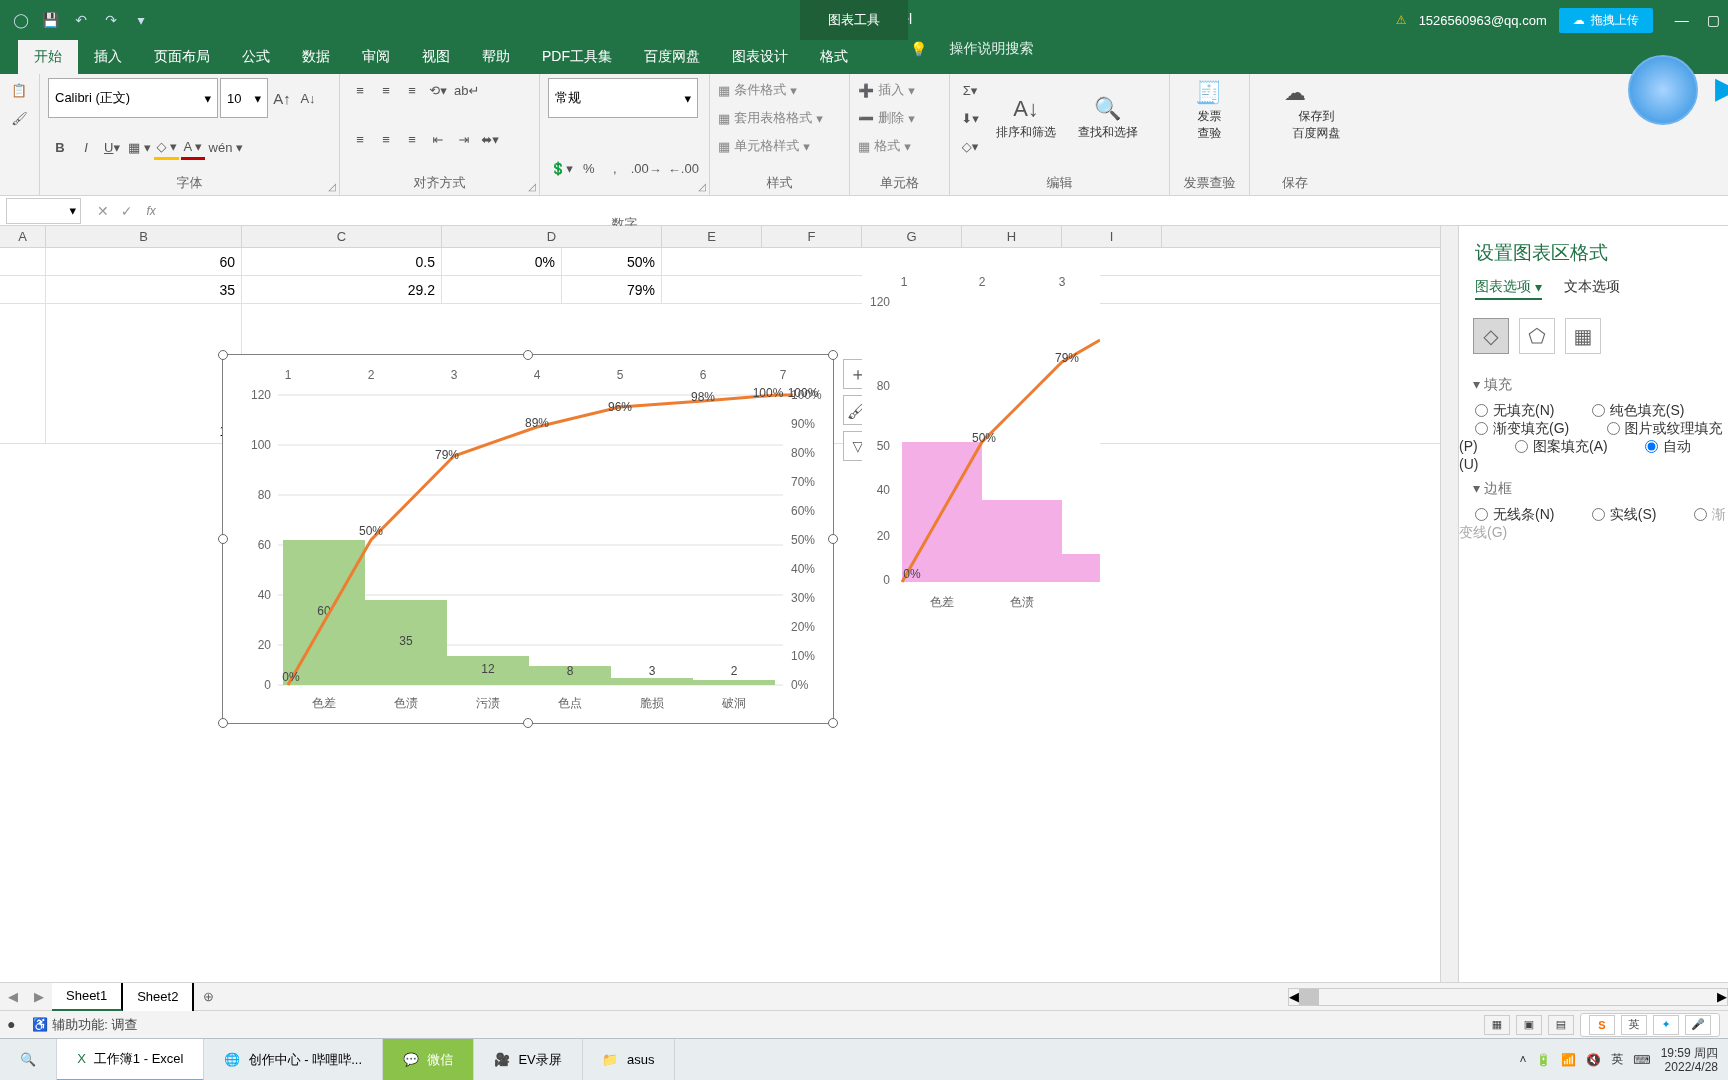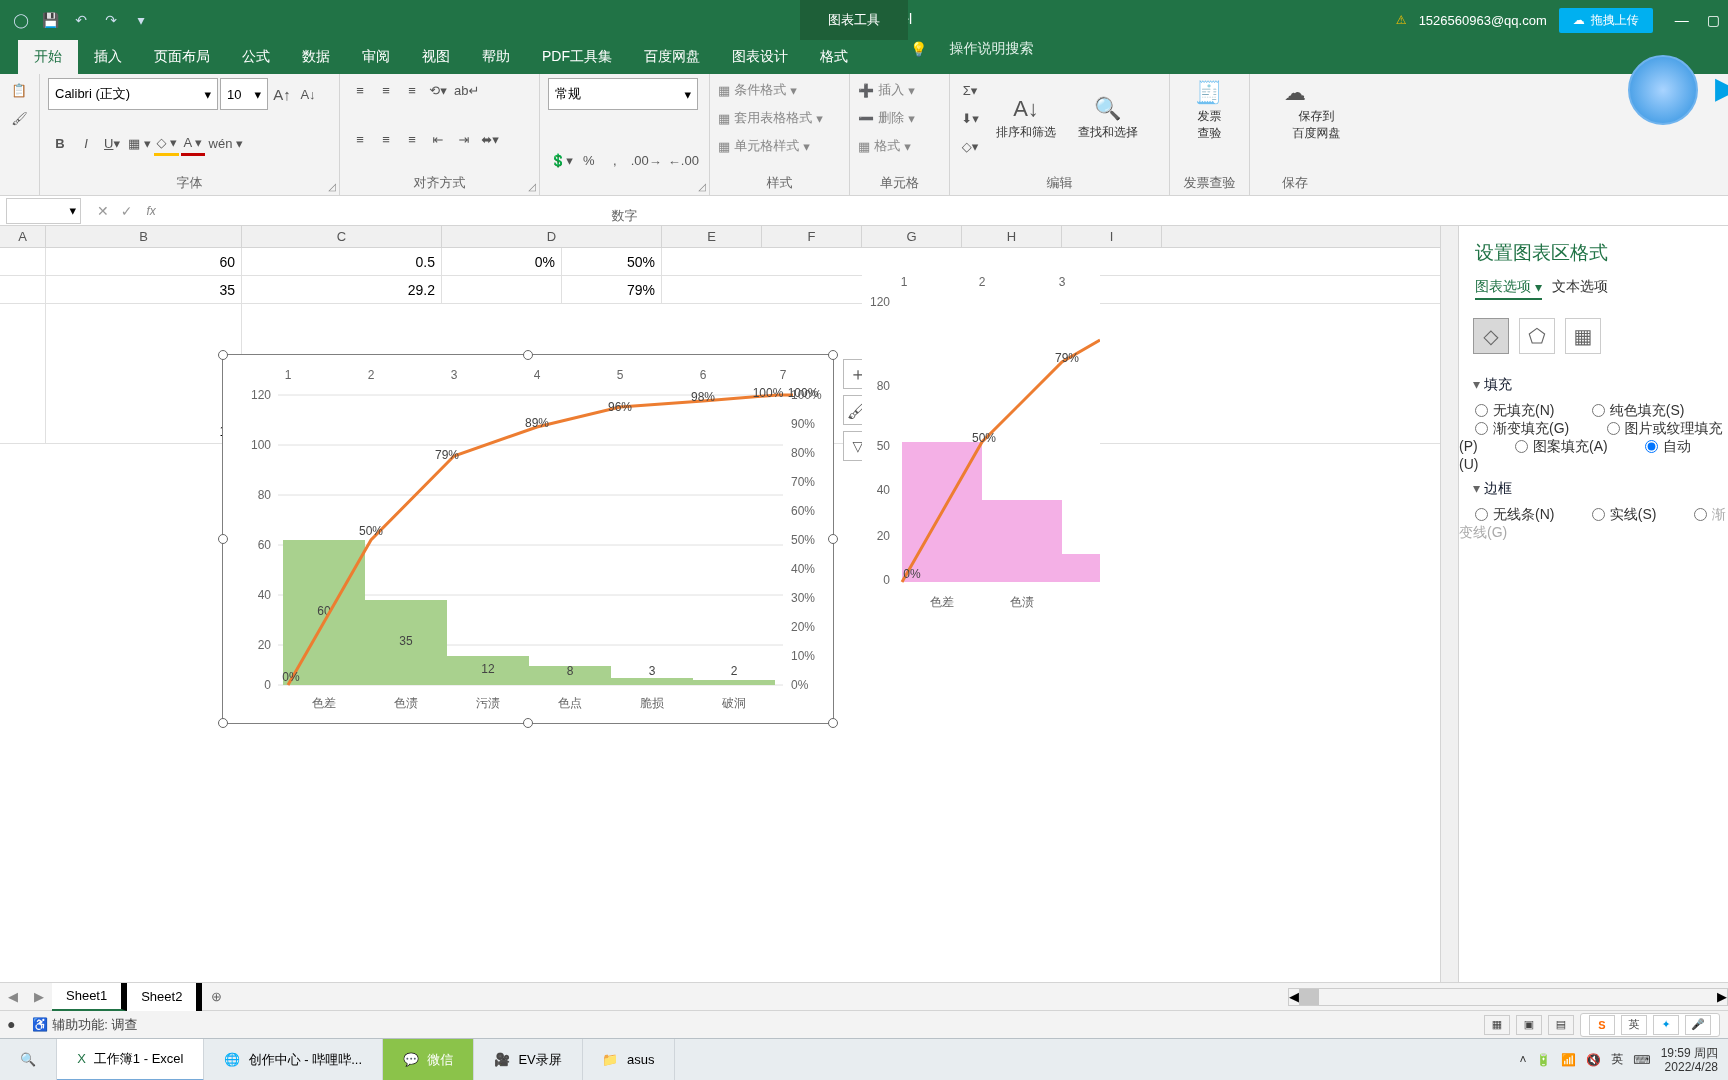--- a/index.html
+++ b/index.html
@@ -23,21 +23,21 @@
 .ribbon-tabs .tell-me { margin-left:30px; display:flex; align-items:center; gap:6px; color:#e0f0e8; padding:8px 16px;}
 .ribbon-tabs .assist-bubble { position:absolute; right:30px; top:55px; width:70px; height:70px; border-radius:50%; background:radial-gradient(#a9d4ff,#2a8fdf); z-index:50; border:2px solid #6fb3ee; }
 .ribbon-tabs .play-btn { position:absolute; right:-10px; top:70px; color:#00a2e8; font-size:30px; z-index:51;}
 
 
 .ribbon { height:122px; background:#f3f3f3; border-bottom:1px solid #d4d4d4; display:flex; position:relative; }
 .ribbon-group { border-right:1px solid #d4d4d4; display:flex; flex-direction:column; justify-content:space-between; padding:4px 8px 0; }
 .ribbon-group .label { text-align:center; font-size:13px; color:#666; padding:3px 0; }
 .ribbon-row { display:flex; align-items:center; gap:2px; }
 .ribbon-btn { min-width:24px; height:24px; display:flex; align-items:center; justify-content:center; font-size:13px; color:#555; padding:0 2px; }
-.font-box { height:32px; border:1px solid #ababab; background:#fff; padding:0 6px; display:flex; align-items:center; font-size:13px; }
+.font-box { height:40px; border:1px solid #ababab; background:#fff; padding:0 6px; display:flex; align-items:center; font-size:13px; }
 .font-box.name { width:170px; justify-content:space-between;}
 .font-box.size { width:48px; justify-content:space-between;}
 .vert-btn { display:flex; flex-direction:column; align-items:center; justify-content:center; padding:2px 8px; gap:2px; font-size:12px; color:#333; text-align:center; }
 .vert-btn .icon { font-size:22px; color:#555; }
 .style-item { font-size:13px; color:#888; padding:3px 0; display:flex; align-items:center; gap:4px;}
 .dialog-launcher { position:absolute; right:3px; bottom:3px; font-size:10px; color:#888; }
 
 
 .formula-bar { height:30px; border-bottom:1px solid #d4d4d4; display:flex; align-items:center; }
 .name-box { width:75px; height:26px; border:1px solid #ccc; margin:0 6px; padding:0 4px; display:flex; align-items:center; justify-content:space-between; font-size:13px;}
@@ -58,34 +58,34 @@
 
 .chart-obj { position:absolute; background:#fff; border:1px solid #888; }
 .chart-obj.selected { border:1px solid #7f7f7f; }
 .handle { position:absolute; width:10px; height:10px; background:#fff; border:1px solid #666; border-radius:50%;}
 .side-tools { position:absolute; right:-40px; top:4px; display:flex; flex-direction:column; gap:6px;}
 .side-tools div { width:30px; height:30px; border:1px solid #bbb; background:#fff; display:flex; align-items:center; justify-content:center; font-size:18px; color:#555;}
 
 
 .format-pane { width:270px; border-left:1px solid #d4d4d4; background:#fff; height:100%; overflow:hidden; }
 .format-pane h2 { font-size:19px; font-weight:normal; color:#217346; padding:14px 16px 8px; }
-.format-pane .opt-row { display:flex; gap:10px; padding:4px 16px 12px; font-size:14px; color:#333;}
+.format-pane .opt-row { display:flex; gap:22px; padding:4px 16px 12px; font-size:14px; color:#333;}
 .format-pane .opt-row .sel { color:#217346; border-bottom:2px solid #217346; padding-bottom:2px; display:flex; align-items:center; gap:4px;}
 .format-pane .icon-row { display:flex; gap:10px; padding:6px 14px 14px; }
 .format-pane .icon-row div { width:36px; height:36px; border:1px solid #ccc; display:flex; align-items:center; justify-content:center; font-size:20px; color:#666;}
 .format-pane .icon-row div.active { background:#d8d8d8; border-color:#999;}
-.format-pane .section-head { padding:8px 14px; font-size:14px; color:#0f172a;}
+.format-pane .section-head { padding:8px 14px; font-size:14px; color:#737373;}
 .format-pane .section-head::before { content:"▾ "; color:#666;}
 .format-pane .radio-item { padding:5px 18px 5px 34px; font-size:14px; color:#333; position:relative;}
 .format-pane .radio-item input { position:absolute; left:16px; top:7px;}
 .format-pane .prop { padding:8px 14px; font-size:14px; display:flex; justify-content:space-between; align-items:center;}
 
 
 .sheet-tabs { height:28px; border-top:1px solid #d4d4d4; display:flex; align-items:center; background:#f3f3f3; font-size:13px;}
-.sheet-tabs .tab { padding:0 14px; height:28px; display:flex; align-items:center; border-right:6px solid #000000; background:#fff;}
+.sheet-tabs .tab { padding:0 14px; height:28px; display:flex; align-items:center; border-right:2px solid #000000; background:#fff;}
 .sheet-tabs .tab.active { border-bottom:2px solid #217346;}
 .sheet-tabs .add { width:28px; text-align:center; color:#666;}
 .sheet-tabs .hscroll { margin-left:auto; width:440px; height:18px; border:1px solid #ccc; display:flex;}
 .sheet-tabs .hscroll .thumb { width:20px; background:#c6c6c6; }
 
 
 .status-bar { height:28px; background:#f3f3f3; border-top:1px solid #d4d4d4; display:flex; align-items:center; font-size:13px; padding:0 8px; gap:18px; color:#444;}
 .status-bar .views { margin-left:auto; display:flex; gap:6px; align-items:center;}
 .status-bar .views span { width:26px; height:20px; border:1px solid #ccc; display:flex; align-items:center; justify-content:center; font-size:11px;}
 .ime-block { display:flex; align-items:center; gap:6px; background:#fff; border:1px solid #ccc; padding:0 8px; height:24px; border-radius:3px;}

